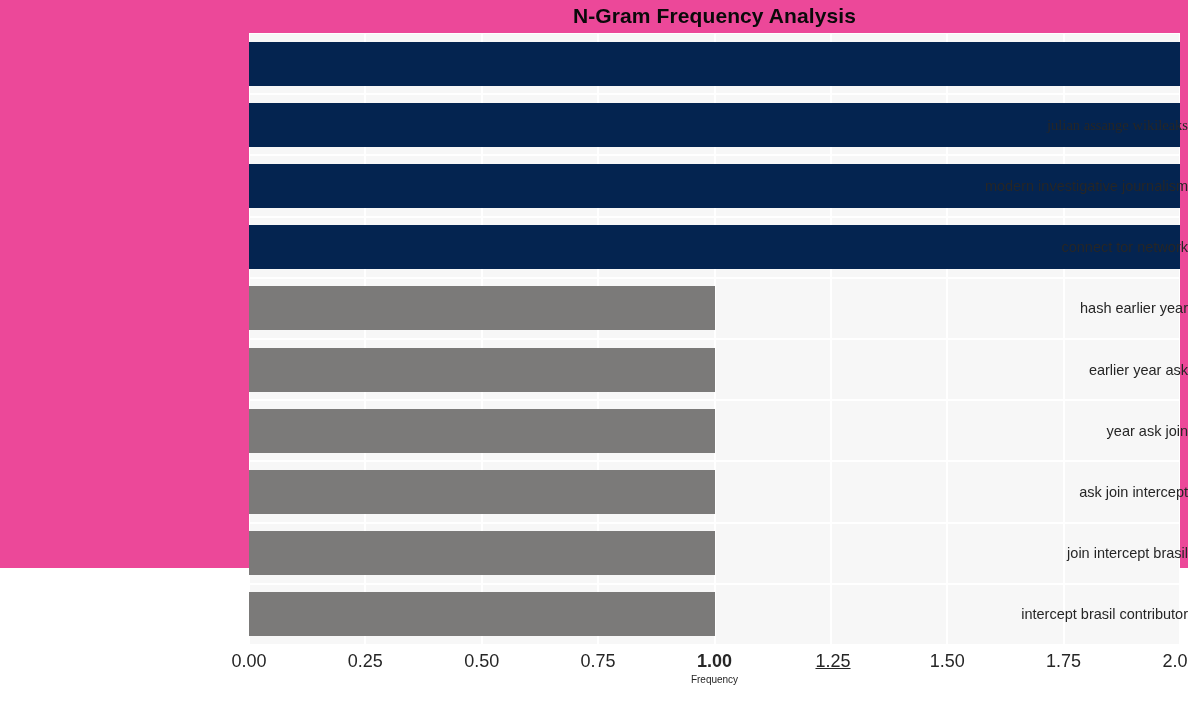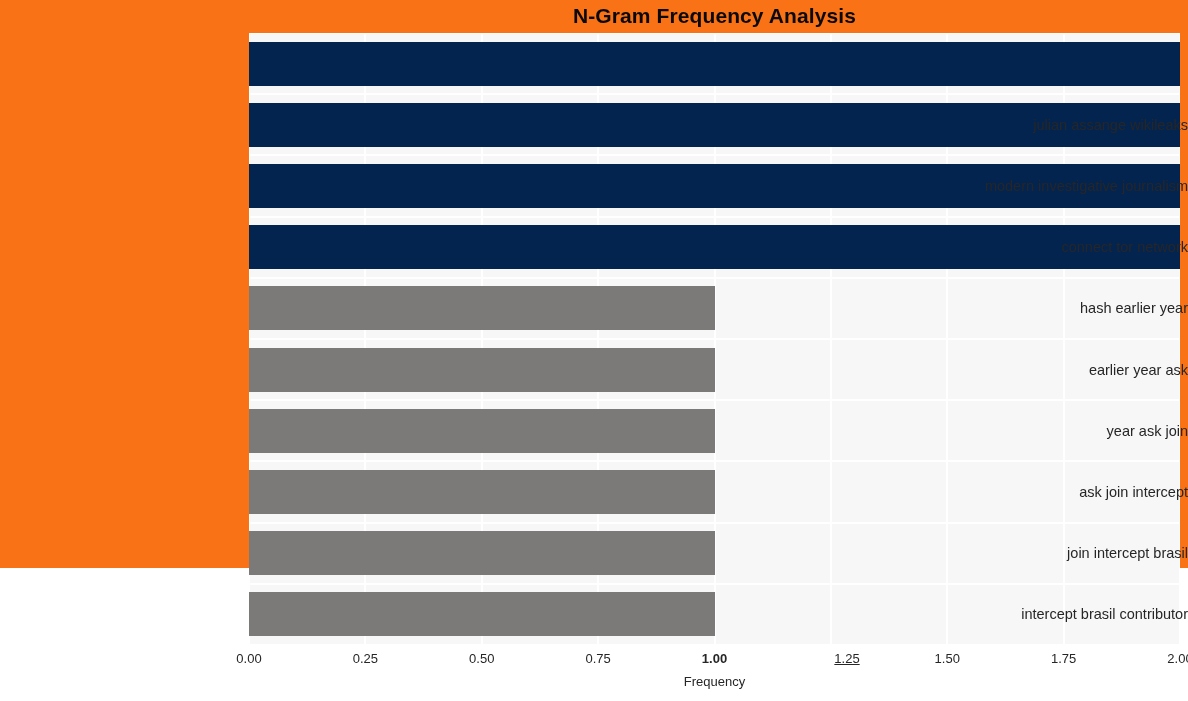--- a/index.html
+++ b/index.html
@@ -14,21 +14,21 @@
     overflow: hidden;
     position: relative;
   }
 
   #figure {
     position: absolute;
     left: 0;
     top: 0;
     width: 1188px;
     height: 568px;
-    background: #f97316;
+    background: #ec4899;
   }
 
   
   #chart-title {
     position: absolute;
     left: 249px;
     top: 4px;
     width: 931px;
     text-align: center;
     font-size: 21px;
@@ -93,32 +93,32 @@
     position: absolute;
     left: 249px;
     top: 651px;
     width: 931px;
     height: 22px;
   }
   .xtick {
     position: absolute;
     top: 0;
     transform: translateX(-50%);
-    font-size: 13px;
+    font-size: 18px;
     color: #262626;
     white-space: nowrap;
   }
 
   #x-axis-label {
     position: absolute;
     left: 249px;
     top: 674px;
     width: 931px;
     text-align: center;
-    font-size: 13px;
+    font-size: 10px;
     color: #262626;
     white-space: nowrap;
   }
 </style>
 </head>
 <body>
 
 <div id="figure">
 
   <div id="chart-title">N-Gram Frequency Analysis</div>
@@ -156,38 +156,38 @@
         <div class="bar" style="top: 253.4px; width: 465.5px; background: rgb(123, 122, 121);"></div>
         <div class="bar" style="top: 314.6px; width: 465.5px; background: rgb(123, 122, 121);"></div>
         <div class="bar" style="top: 375.8px; width: 465.5px; background: rgb(123, 122, 121);"></div>
         <div class="bar" style="top: 437px; width: 465.5px; background: rgb(123, 122, 121);"></div>
         <div class="bar" style="top: 498.2px; width: 465.5px; background: rgb(123, 122, 121);"></div>
         <div class="bar" style="top: 559.4px; width: 465.5px; background: rgb(123, 122, 121);"></div>
       </div>
   </div>
 
   <div id="y-tick-layer">
-      <div class="ytick-inner" style="top: 91.8px;">julian assange wikileaks</div>
+      <div class="ytick-inner" style="top: 91.8px; font-family: Liberation Serif, serif;">julian assange wikileaks</div>
       <div class="ytick-inner" style="top: 214.2px;">connect tor network</div>
       <div class="ytick-inner" style="top: 153px;">modern investigative journalism</div>
       <div class="ytick-inner" style="top: 275.4px;">hash earlier year</div>
       <div class="ytick-inner" style="top: 336.6px;">earlier year ask</div>
       <div class="ytick-inner" style="top: 397.8px; text-align: right;">year ask join</div>
       <div class="ytick-inner" style="top: 459px;">ask join intercept</div>
       <div class="ytick-inner" style="top: 520.2px;">join intercept brasil</div>
       <div class="ytick-inner" style="top: 581.4px;">intercept brasil contributor</div>
     </div>
 
   <div id="x-tick-layer">
       <div class="xtick" style="left: 0px;">0.00</div>
       <div class="xtick" style="left: 116.375px;">0.25</div>
       <div class="xtick" style="left: 232.75px;">0.50</div>
       <div class="xtick" style="left: 349.125px;">0.75</div>
       <div class="xtick" style="left: 465.5px; font-weight: bold;">1.00</div>
-      <div class="xtick" style="left: 598px; text-decoration: underline;">1.25</div>
+      <div class="xtick" style="left: 584px; text-decoration: underline;">1.25</div>
       <div class="xtick" style="left: 698.25px;">1.50</div>
       <div class="xtick" style="left: 814.625px;">1.75</div>
       <div class="xtick" style="left: 931px;">2.00</div>
     </div>
 
   <div id="x-axis-label">Frequency</div>
 
 </div>
 
 </body></html>

